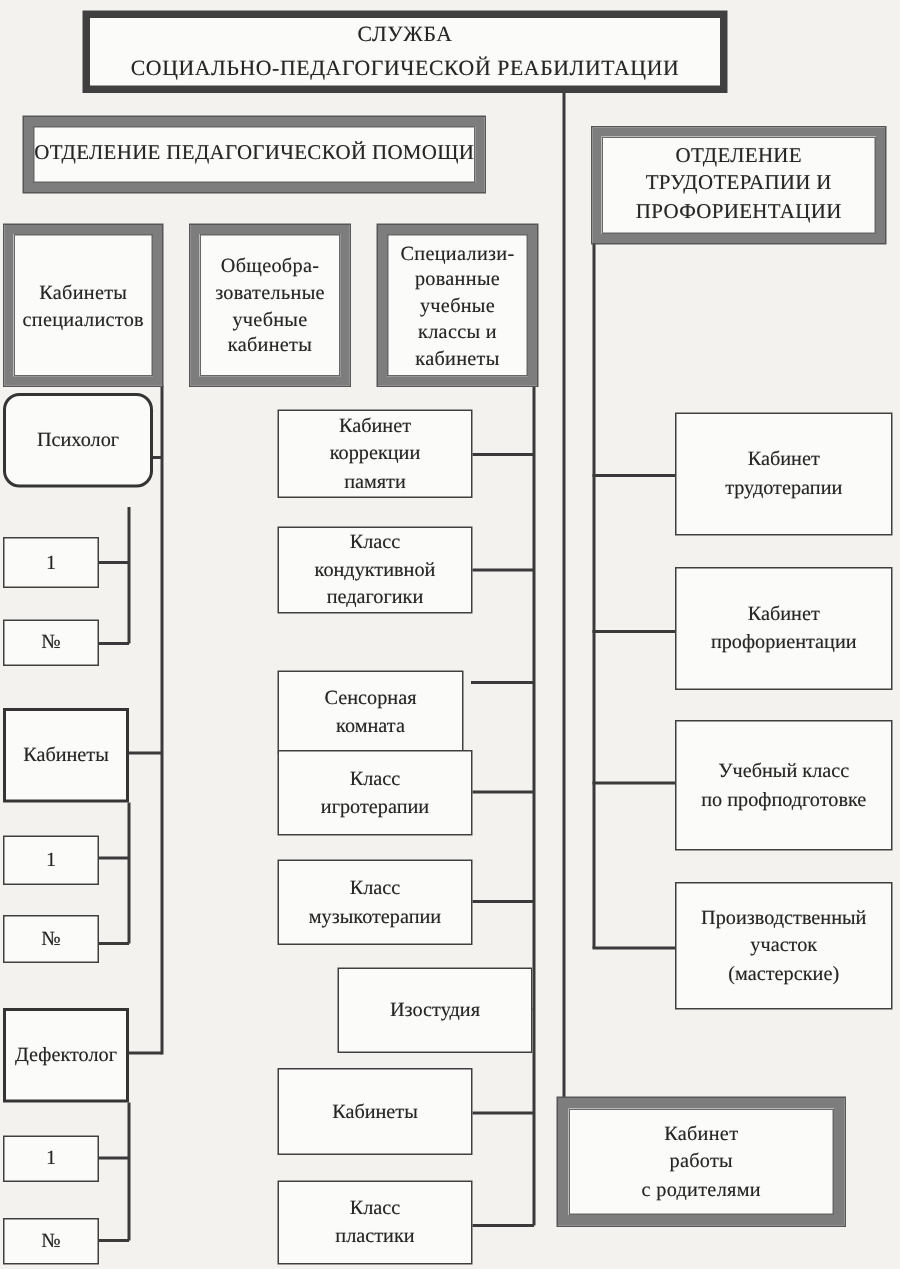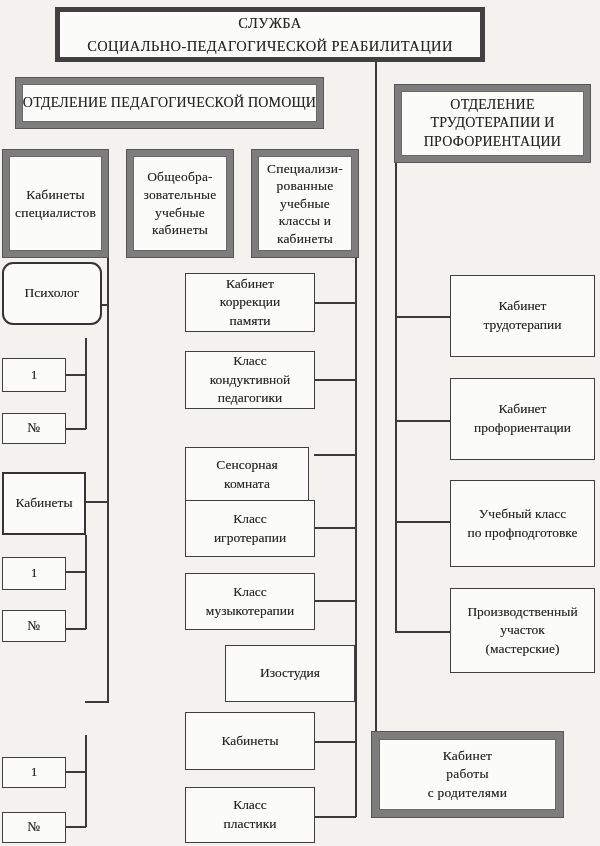--- a/index.html
+++ b/index.html
@@ -130,20 +130,23 @@
   <div class="box thick2" style="left:2px;top:472px;width:84px;height:63px;">
     <span class="lbl">Кабинеты</span>
   </div>
   <div class="box" style="left:2px;top:557px;width:64px;height:33px;">
     <span class="lbl">1</span>
   </div>
   <div class="box" style="left:2px;top:610px;width:64px;height:32px;">
     <span class="lbl">№</span>
   </div>
 
+  <div class="box thick2" style="left:2px;top:672px;width:84px;height:63px;">
+    <span class="lbl">Дефектолог</span>
+  </div>
   <div class="box" style="left:2px;top:757px;width:64px;height:31px;">
     <span class="lbl">1</span>
   </div>
   <div class="box" style="left:2px;top:812px;width:64px;height:31px;">
     <span class="lbl">№</span>
   </div>
 
   <div class="box" style="left:185px;top:273px;width:130px;height:59px;">
     <span class="lbl">Кабинет
 коррекции

